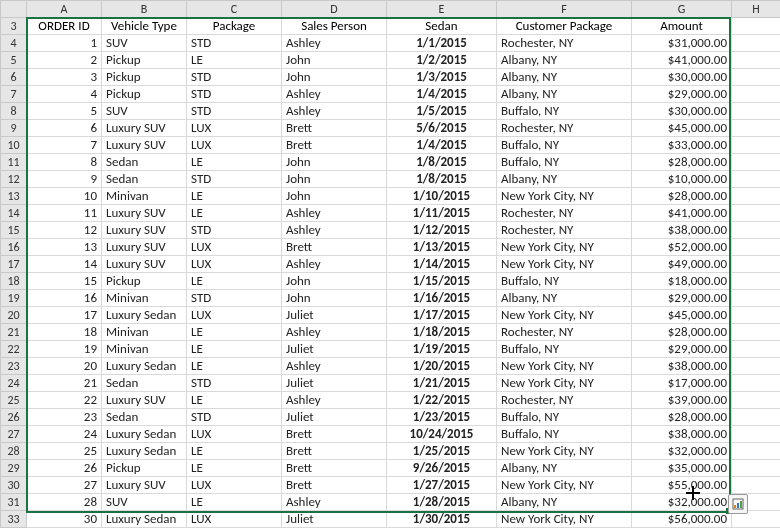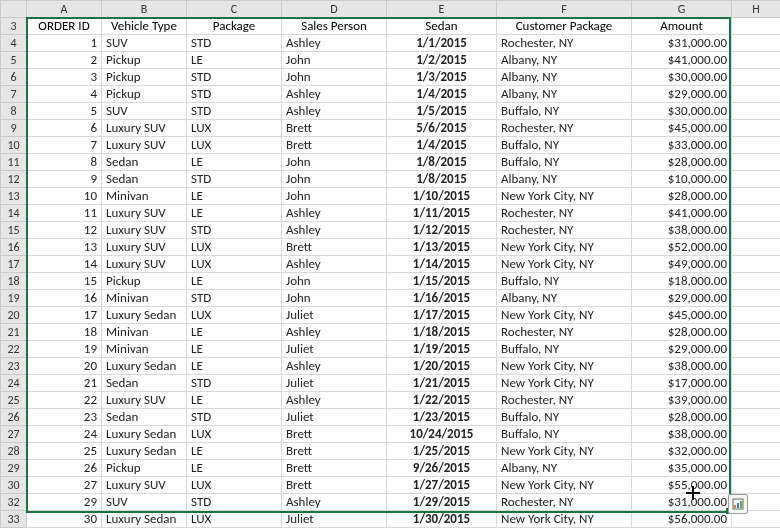--- a/index.html
+++ b/index.html
@@ -449,28 +449,28 @@
           <td class="cell right">27</td>
           <td class="cell left">Luxury SUV</td>
           <td class="cell left">LUX</td>
           <td class="cell left">Brett</td>
           <td class="cell center">1/27/2015</td>
           <td class="cell left">New York City, NY</td>
           <td class="cell right">$55,000.00</td>
           <td class="cell "></td>
         </tr>
         <tr>
-          <th class="rh">32</th>
-          <td class="cell right">29</td>
+          <th class="rh">31</th>
+          <td class="cell right">28</td>
           <td class="cell left">SUV</td>
-          <td class="cell left">STD</td>
-          <td class="cell left">Ashley</td>
-          <td class="cell center">1/29/2015</td>
-          <td class="cell left">Rochester, NY</td>
-          <td class="cell right">$31,000.00</td>
+          <td class="cell left">LE</td>
+          <td class="cell left">Ashley</td>
+          <td class="cell center">1/28/2015</td>
+          <td class="cell left">Albany, NY</td>
+          <td class="cell right">$32,000.00</td>
           <td class="cell "></td>
         </tr>
         <tr>
           <th class="rh">33</th>
           <td class="cell right">30</td>
           <td class="cell left">Luxury Sedan</td>
           <td class="cell left">LUX</td>
           <td class="cell left">Juliet</td>
           <td class="cell center">1/30/2015</td>
           <td class="cell left">New York City, NY</td>

